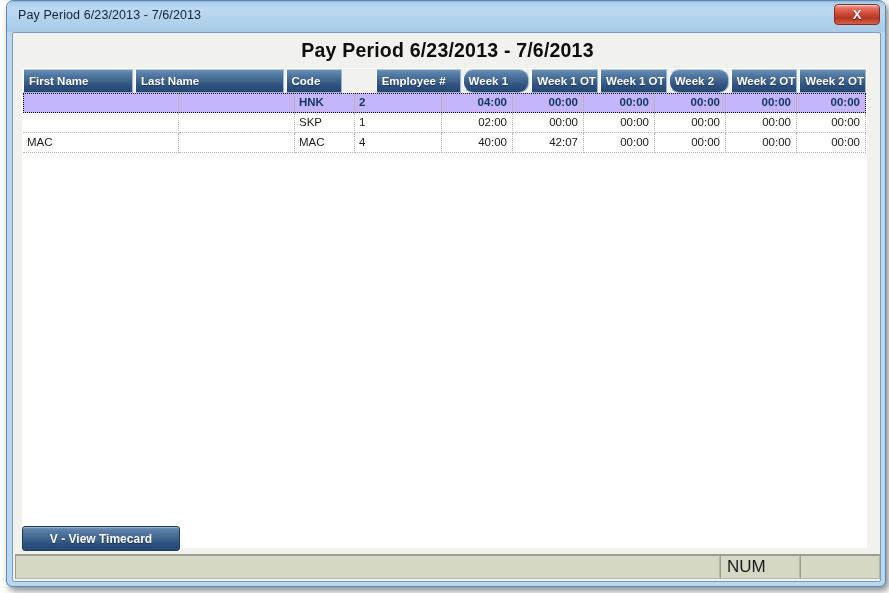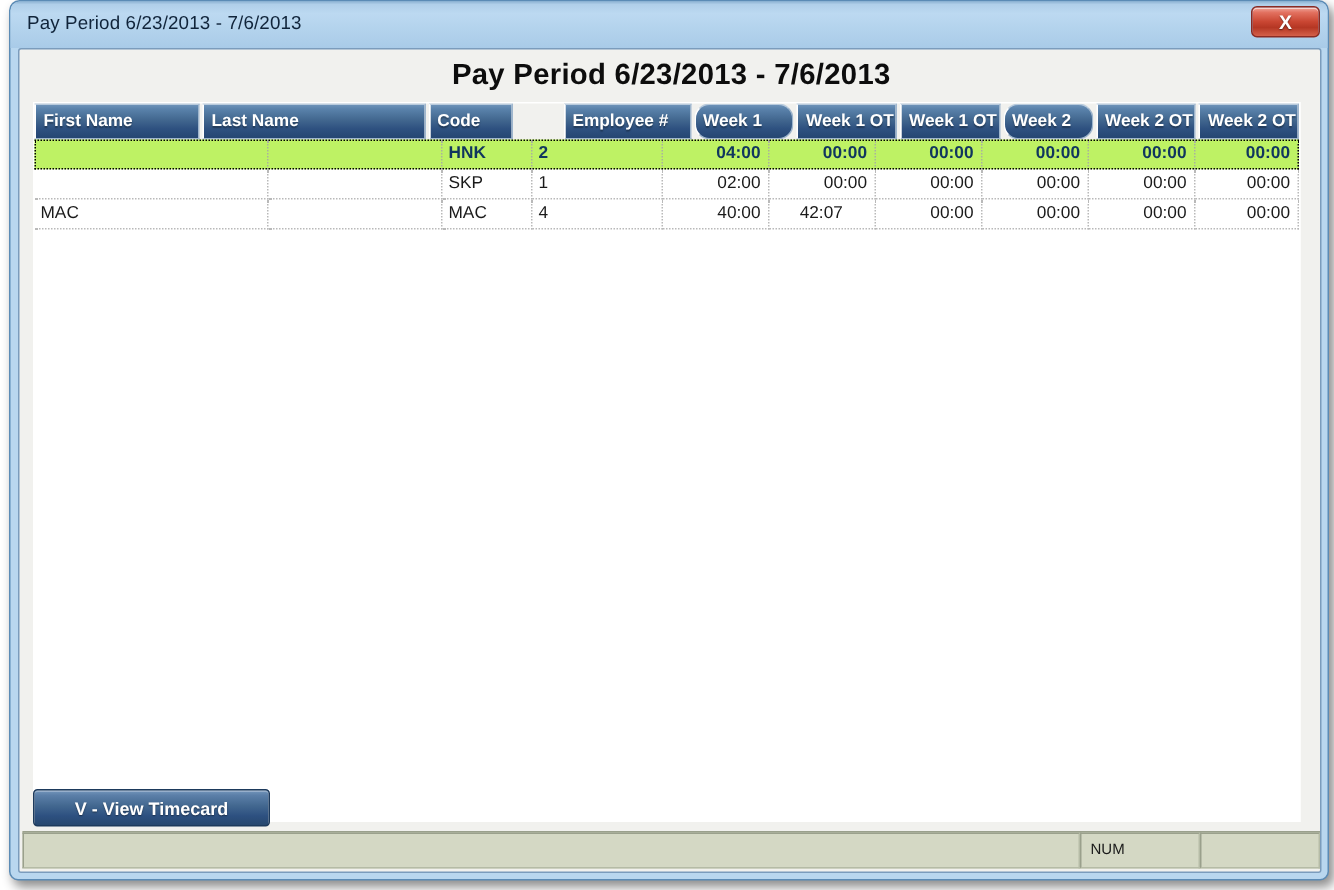--- a/index.html
+++ b/index.html
@@ -119,21 +119,21 @@
   }
   .hcell:last-child { margin-right: 0; }
 
   .grid-body { position: relative; }
   .row {
     display: flex;
     height: 20px;
     background: #ffffff;
   }
   .row.selected {
-    background: #bef264;
+    background: #c4b5fd;
     outline: 1px dotted #000000;
     outline-offset: -1px;
   }
   .cell {
     height: 20px;
     line-height: 19px;
     font-size: 11.5px;
     color: #1a1a1a;
     padding: 0 4px;
     white-space: nowrap;
@@ -177,21 +177,21 @@
     width: 865px; height: 25px;
     background: #d4d8c4;
     border-top: 1px solid #9aa08c;
     display: flex;
     align-items: stretch;
   }
   .status-panel {
     border: 1px solid #b5bba6;
     border-top-color: #9aa08c;
     border-left-color: #9aa08c;
-    font-size: 10px;
+    font-size: 17px;
     color: #1a1a1a;
     line-height: 21px;
     padding: 0 6px;
     white-space: nowrap;
     overflow: hidden;
   }
   #status-main { flex: 1 1 auto; }
   #status-num { width: 80px; flex: 0 0 80px; }
   #status-blank { width: 80px; flex: 0 0 80px; }
   #status-esc { width: 113px; flex: 0 0 113px; text-align: right; padding-right: 12px; }
@@ -249,21 +249,21 @@
             <div class="cell num" style="width: 71px;">00:00</div>
             <div class="cell num" style="width: 71px;">00:00</div>
             <div class="cell num" style="width: 69px;">00:00</div>
           </div>
           <div class="row">
             <div class="cell" style="width: 156px;">MAC</div>
             <div class="cell" style="width: 116px;"></div>
             <div class="cell" style="width: 60px;">MAC</div>
             <div class="cell" style="width: 87px;">4</div>
             <div class="cell num" style="width: 71px;">40:00</div>
-            <div class="cell num" style="width: 71px; text-align: center;">42:07</div>
+            <div class="cell num" style="width: 71px;">42:07</div>
             <div class="cell num" style="width: 71px;">00:00</div>
             <div class="cell num" style="width: 71px;">00:00</div>
             <div class="cell num" style="width: 71px;">00:00</div>
             <div class="cell num" style="width: 69px;">00:00</div>
           </div>
         </div>
     </div>
 
     <div class="btn" id="btn-view">V - View Timecard</div>
 

